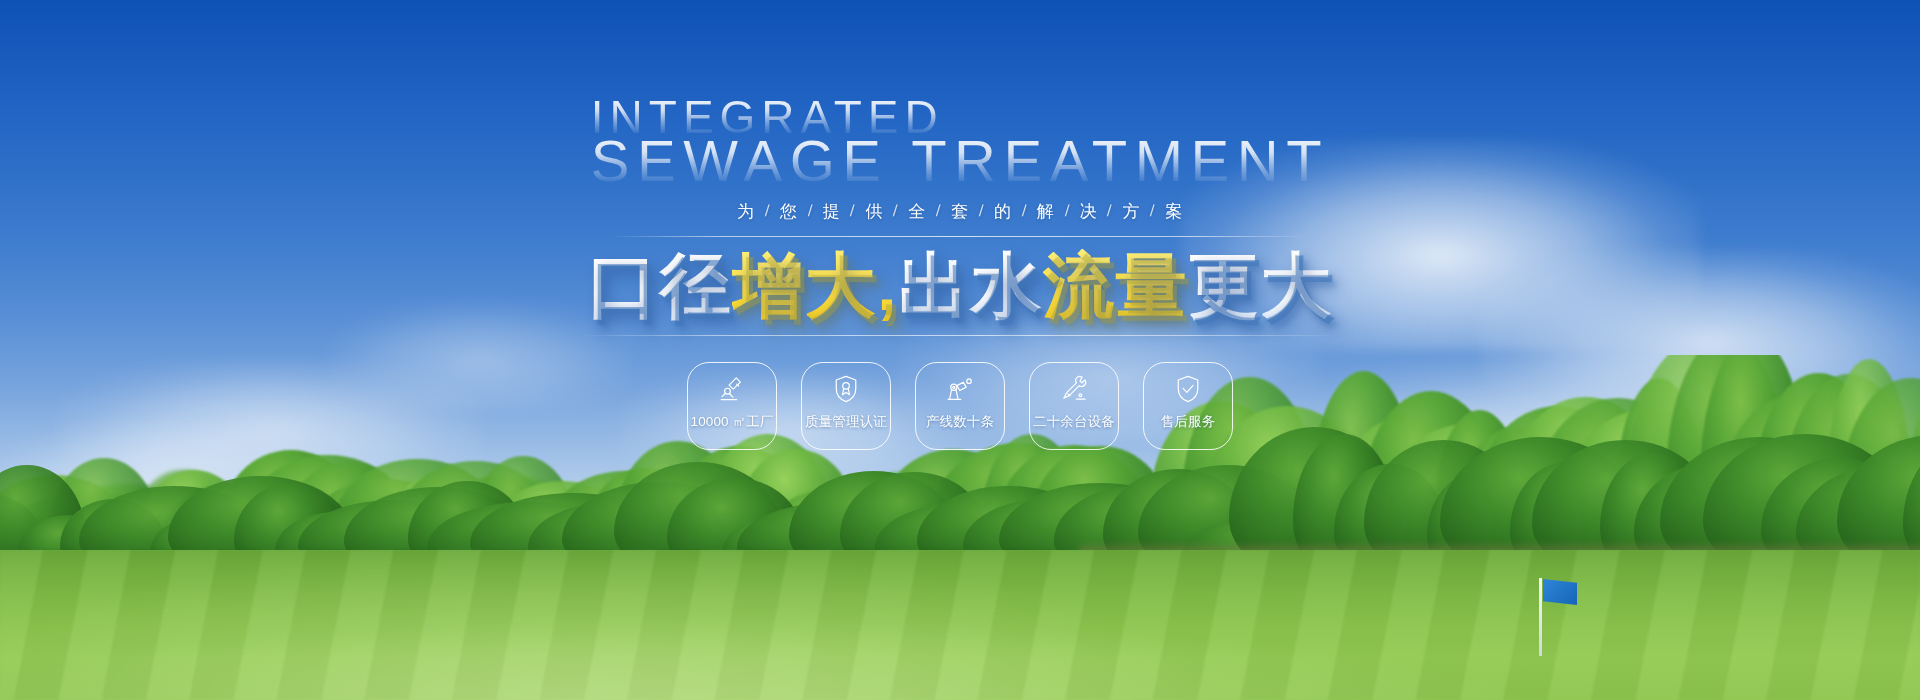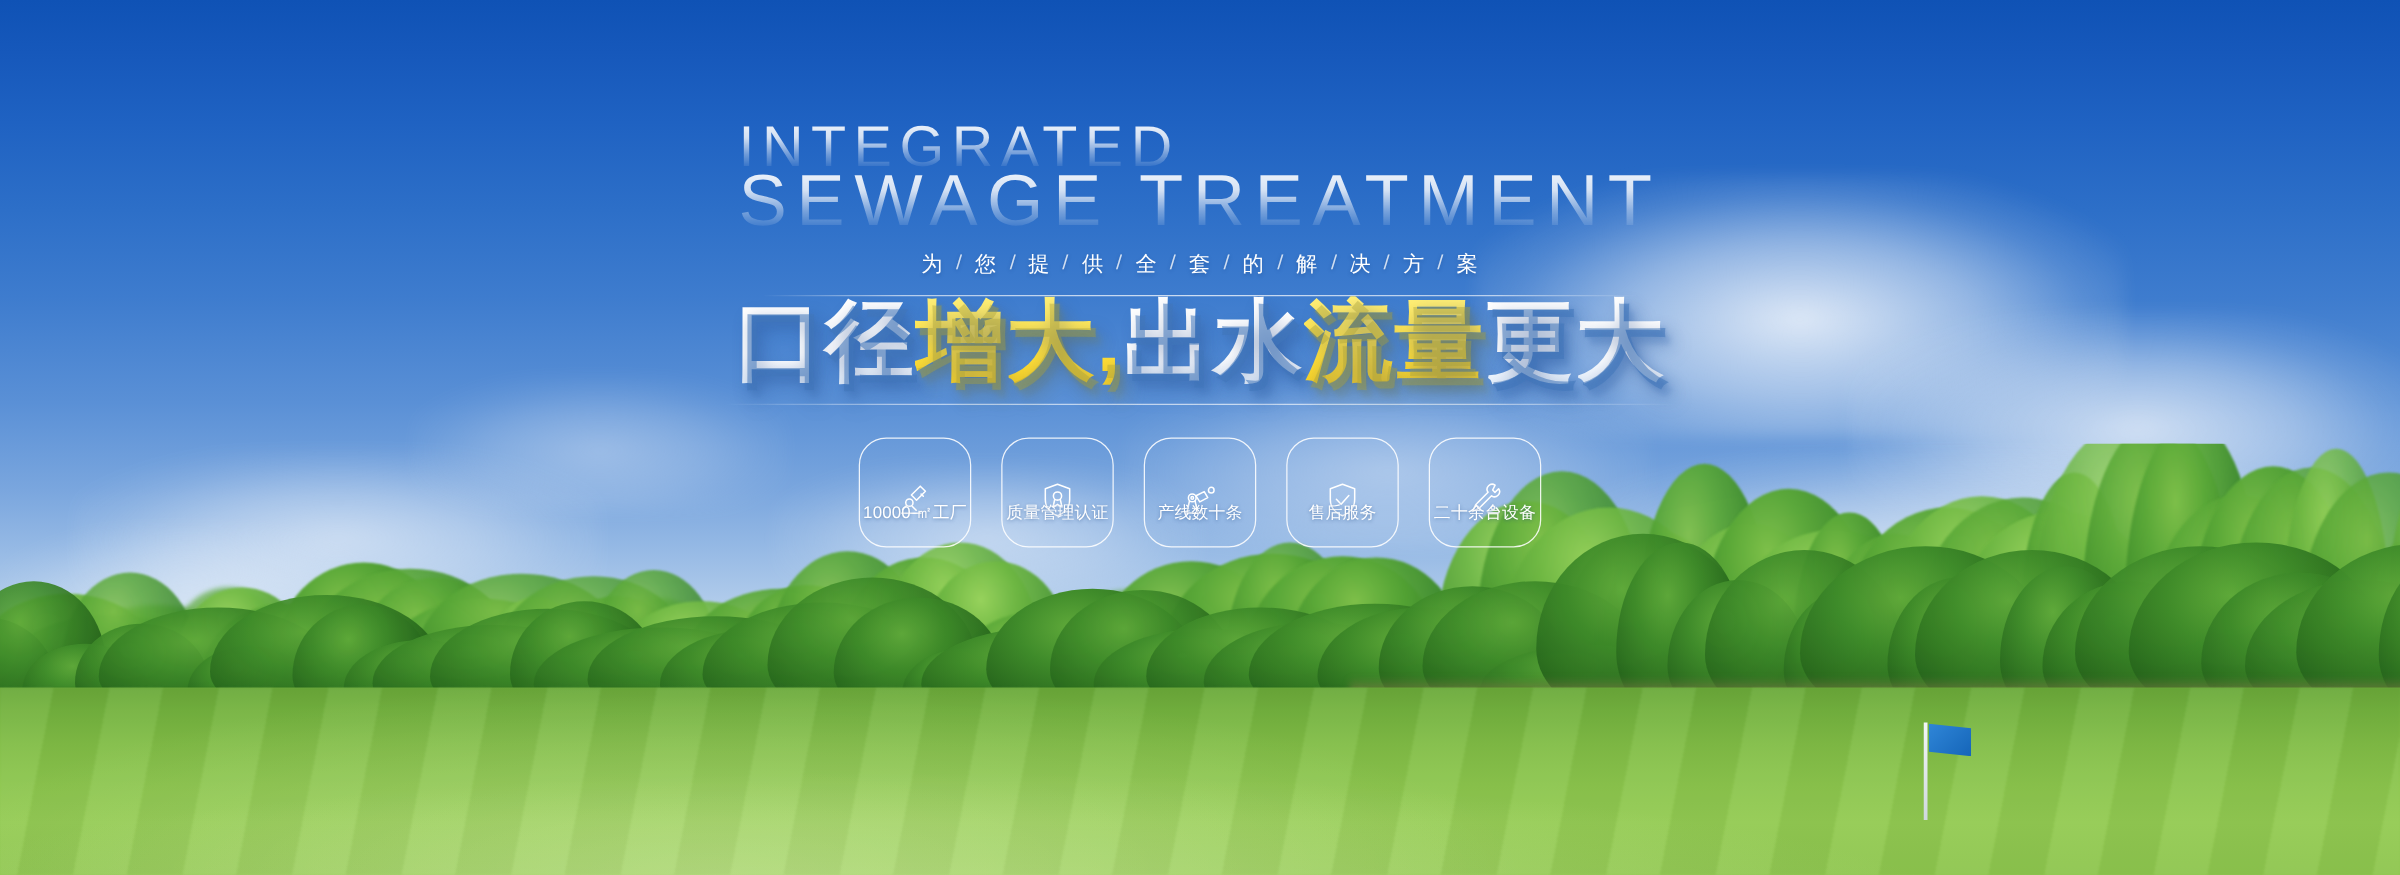--- a/index.html
+++ b/index.html
@@ -193,21 +193,21 @@
       rgba(255,255,255,0) 0%,
       rgba(255,255,255,.62) 16%,
       rgba(255,255,255,.75) 50%,
       rgba(255,255,255,.62) 84%,
       rgba(255,255,255,0) 100%);
     margin-top:13px;
   }
 
   
   .headline {
-    margin-top:0;
+    margin-top:12px;
     font-size:71px;
     font-weight:bold;
     letter-spacing:.02em;
     white-space:nowrap;
     line-height:1.05;
   }
   .headline span { display:inline-block; }
   .hl-w {
     color:#ffffff;
     text-shadow:
@@ -246,21 +246,21 @@
     margin-top:26px;
     display:flex;
     gap:24px;
     align-items:flex-start;
   }
   .badge {
     width:90px; height:88px;
     border:1.6px solid rgba(255,255,255,.88);
     border-radius:22px;
     display:flex; flex-direction:column;
-    align-items:center; justify-content:center;
+    align-items:center; justify-content:flex-start;
     padding-top:11px;
     position:relative;
   }
   .badge .bi {
     width:30px; height:30px;
     display:flex; align-items:center; justify-content:center;
   }
   .badge .bi svg { display:block; }
   .badge .bl {
     position:absolute;
@@ -556,33 +556,33 @@
               <path d="M7.0 16.8L5.0 26.4"></path>
               <path d="M11.8 16.8l2.0 9.6"></path>
               <path d="M3.4 27.0h13.4"></path>
             </svg>
           </div>
           <div class="bl">产线数十条</div>
         </div>
         <div class="badge">
           <div class="bi">
             <svg width="30" height="30" viewBox="0 0 32 32" fill="none" stroke="#fff" stroke-width="1.3" stroke-linecap="round" stroke-linejoin="round">
-              <path d="M16 2.6l10.4 3.8v9.2c0 6.6-4.4 11.6-10.4 13.8C10 27.2 5.6 22.2 5.6 15.6V6.4z"></path>
-              <path d="M10.8 15.4l4.0 4.2 6.6-7.4"></path>
-            </svg>
-          </div>
-          <div class="bl">售后服务</div>
-        </div>
-        <div class="badge">
-          <div class="bi">
-            <svg width="30" height="30" viewBox="0 0 32 32" fill="none" stroke="#fff" stroke-width="1.3" stroke-linecap="round" stroke-linejoin="round">
               <path d="M24.6 3.4a4.3 4.3 0 0 0-6.0 6.0L8.2 19.8l-3.0 6.0 6.0-3.0L21.6 12.4a4.3 4.3 0 0 0 6.0-6.0l-3.1 3.1-2.0-2.0z"></path>
               <path d="M9.6 21.2l2.2 2.2"></path>
               <circle cx="22.8" cy="22.6" r="1.5"></circle>
               <path d="M18.6 26.8h9.2"></path>
             </svg>
           </div>
           <div class="bl">二十余台设备</div>
         </div>
+        <div class="badge">
+          <div class="bi">
+            <svg width="30" height="30" viewBox="0 0 32 32" fill="none" stroke="#fff" stroke-width="1.3" stroke-linecap="round" stroke-linejoin="round">
+              <path d="M16 2.6l10.4 3.8v9.2c0 6.6-4.4 11.6-10.4 13.8C10 27.2 5.6 22.2 5.6 15.6V6.4z"></path>
+              <path d="M10.8 15.4l4.0 4.2 6.6-7.4"></path>
+            </svg>
+          </div>
+          <div class="bl">售后服务</div>
+        </div>
       </div>
 
   </div>
 </div>
 
 </body></html>

